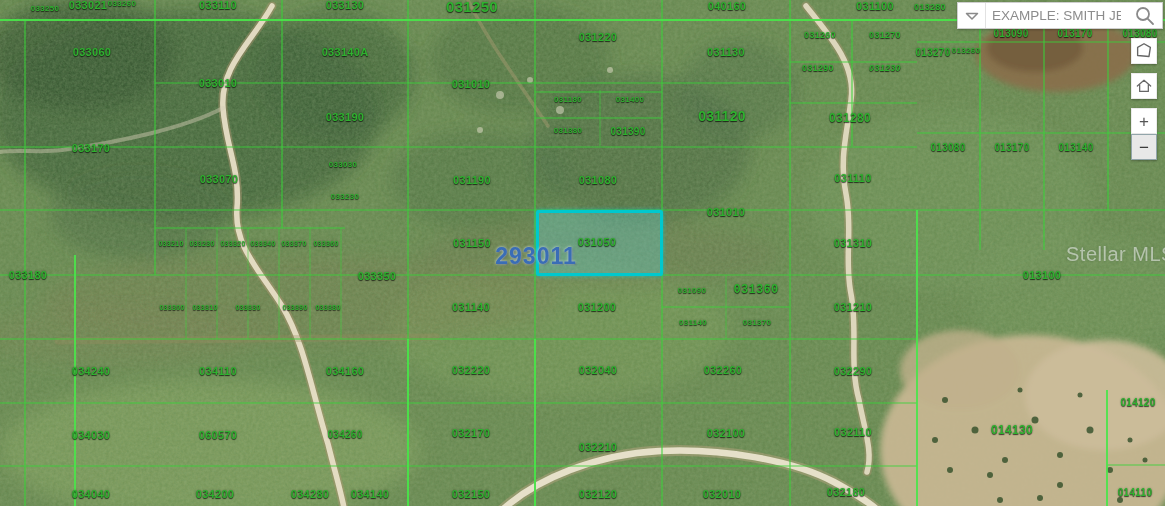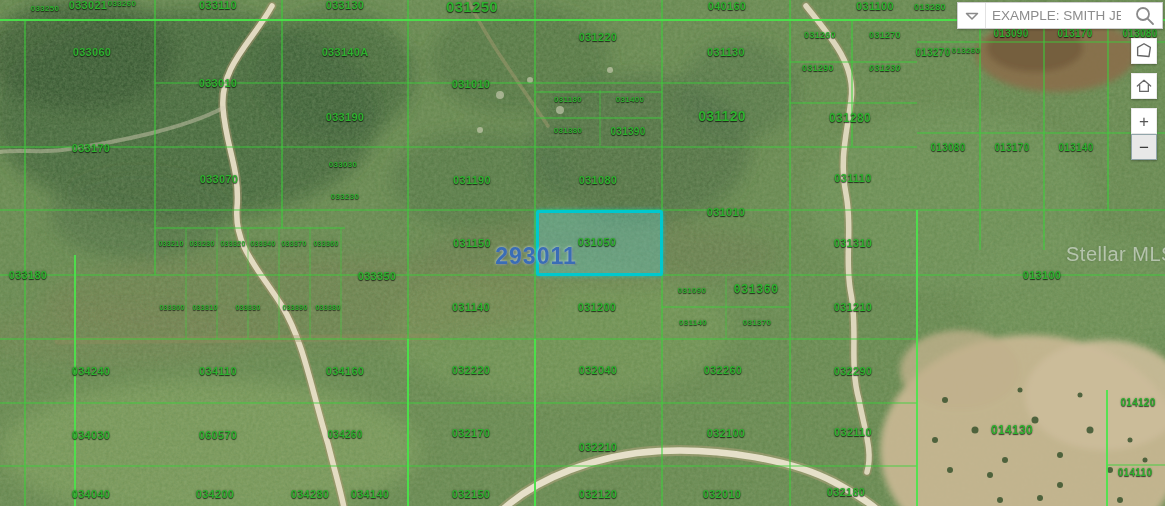--- a/index.html
+++ b/index.html
@@ -233,21 +233,21 @@
       <span class="plbl" style="left: 1012px; top: 430px; font-size: 12px; color: rgb(47, 177, 47);">014130</span>
       <span class="plbl" style="left: 1138px; top: 402px; font-size: 10px; color: rgb(47, 177, 47);">014120</span>
       <span class="plbl" style="left: 91px; top: 494px; font-size: 11px; color: rgb(47, 177, 47);">034040</span>
       <span class="plbl" style="left: 215px; top: 494px; font-size: 11px; color: rgb(47, 177, 47);">034200</span>
       <span class="plbl" style="left: 310px; top: 494px; font-size: 11px; color: rgb(47, 177, 47);">034280</span>
       <span class="plbl" style="left: 370px; top: 494px; font-size: 11px; color: rgb(47, 177, 47);">034140</span>
       <span class="plbl" style="left: 471px; top: 494px; font-size: 11px; color: rgb(47, 177, 47);">032150</span>
       <span class="plbl" style="left: 598px; top: 494px; font-size: 11px; color: rgb(47, 177, 47);">032120</span>
       <span class="plbl" style="left: 722px; top: 494px; font-size: 11px; color: rgb(47, 177, 47);">032010</span>
       <span class="plbl" style="left: 846px; top: 492px; font-size: 11px; color: rgb(47, 177, 47);">032180</span>
-      <span class="plbl" style="left: 1135px; top: 472px; font-size: 10px; color: rgb(47, 177, 47);">014110</span>
+      <span class="plbl" style="left: 1135px; top: 492px; font-size: 10px; color: rgb(47, 177, 47);">014110</span>
     </div>
 
   <div id="section-label" style="left: 536px; top: 256px; color: rgb(58, 109, 182);">293011</div>
 
   <div id="watermark">Stellar MLS</div>
 
   <div class="searchbar">
     <button class="dd" type="button">
       <svg width="26" height="26" viewBox="0 0 26 26">
         <path d="M7.5 10.5 L13 16 L18.5 10.5 Z" fill="none" stroke="#8a8a8a" stroke-width="1.5" stroke-linejoin="round"></path>

